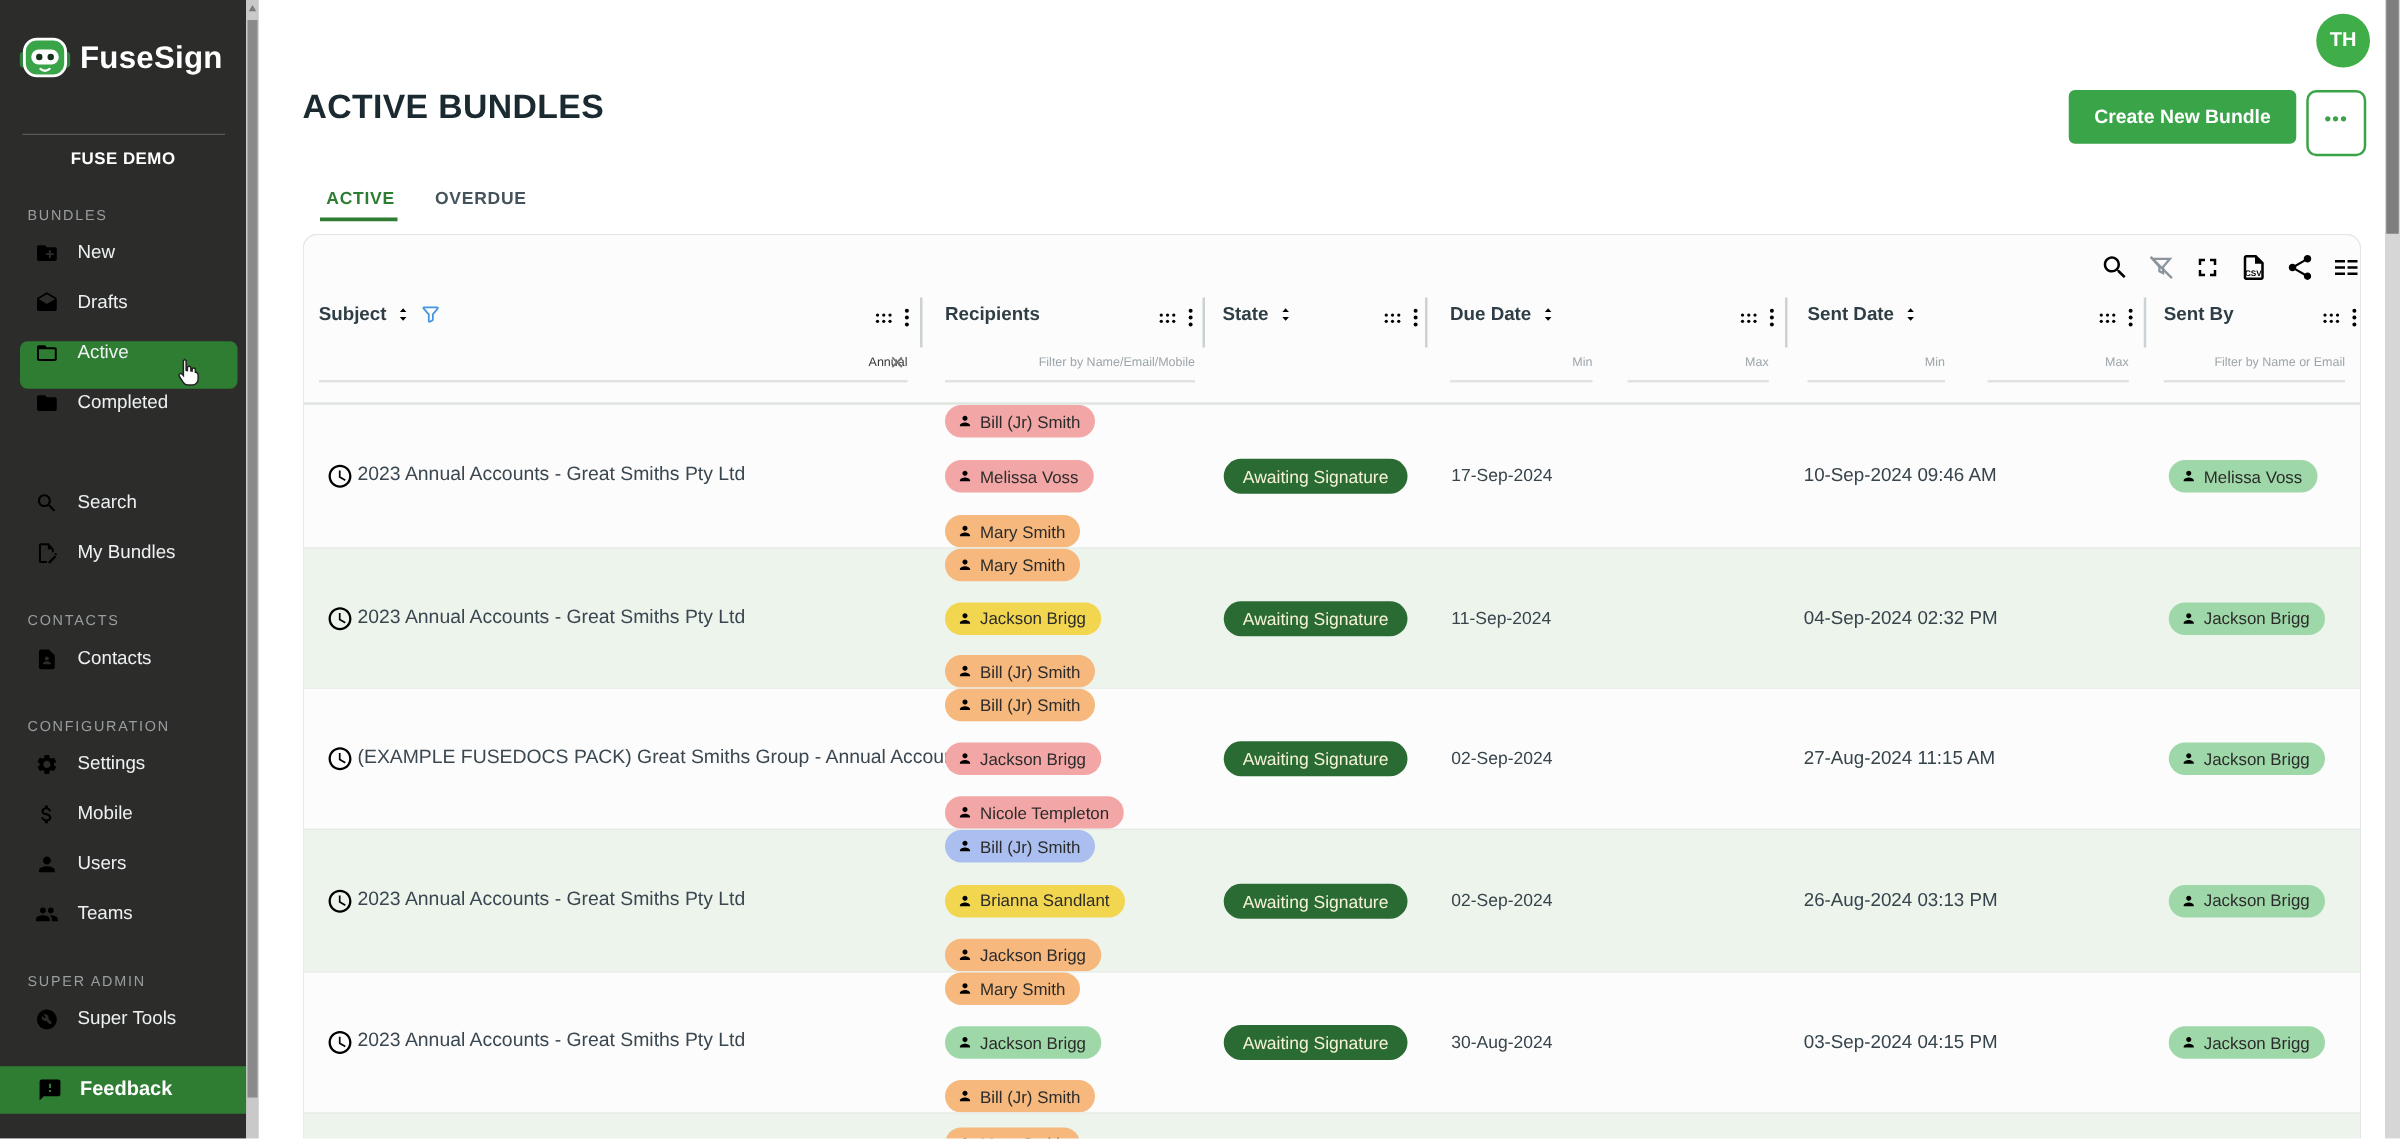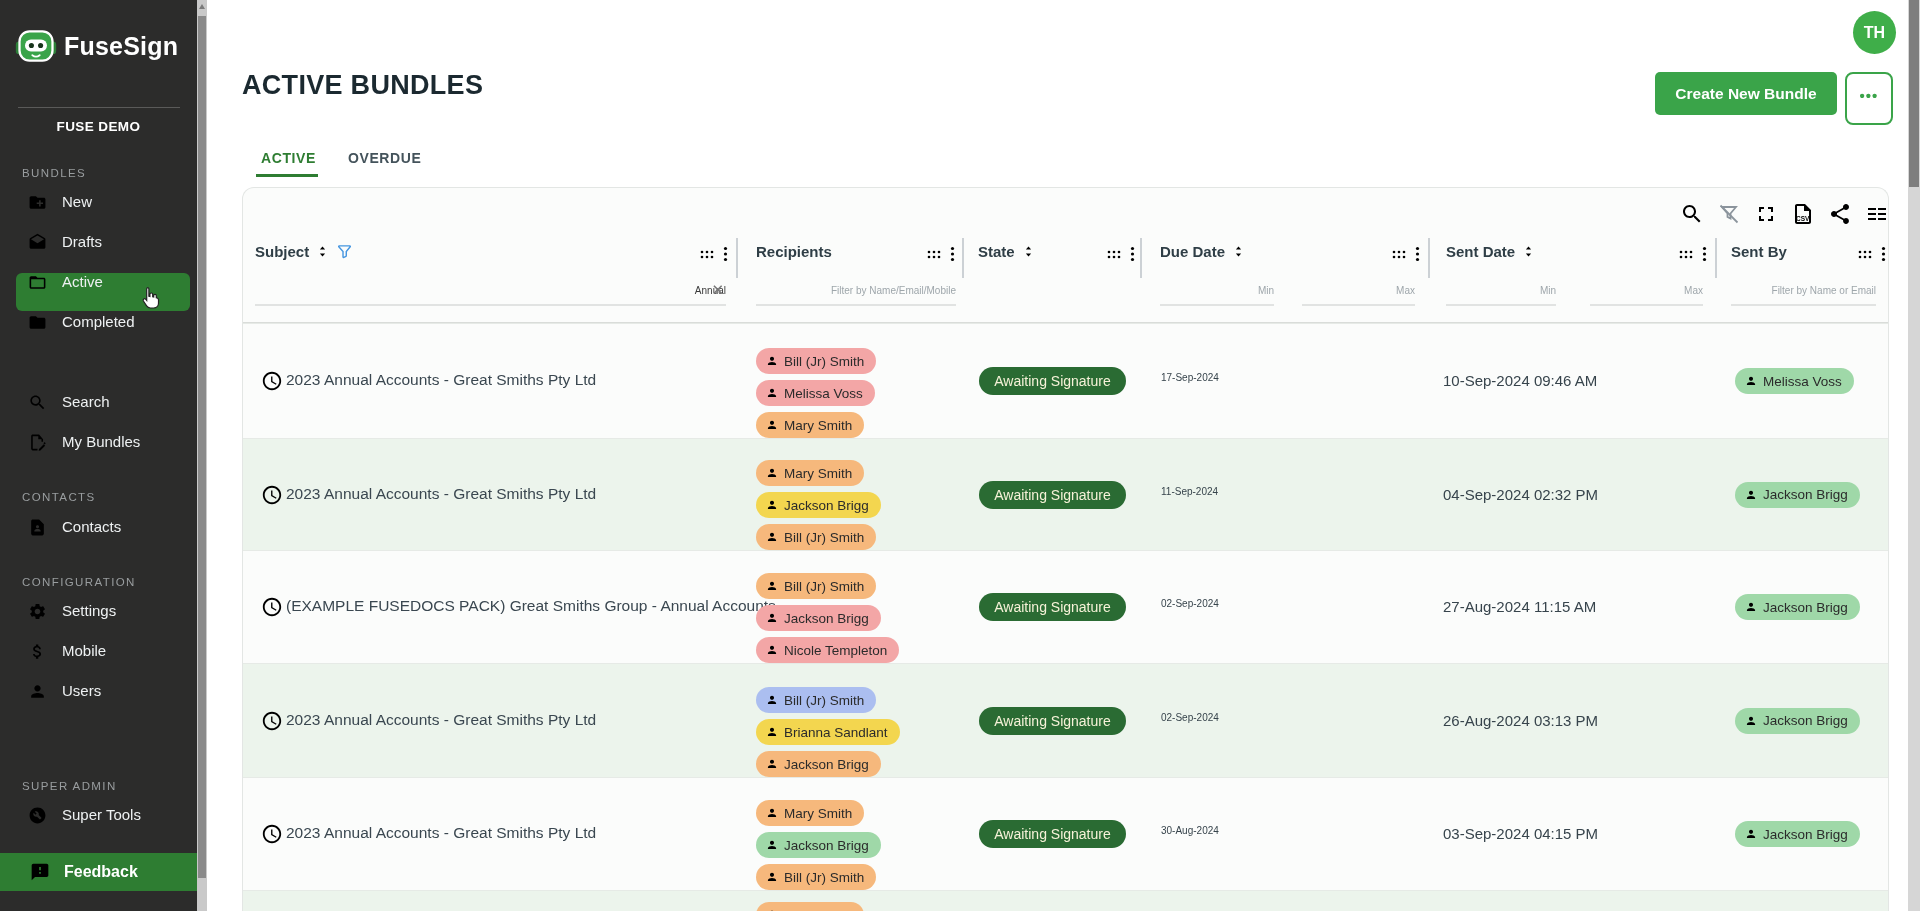--- a/index.html
+++ b/index.html
@@ -76,32 +76,32 @@
   .clear-x{position:absolute;right:2px;top:5px;color:#757575;font-size:15px;cursor:pointer;}
   #header-sep{position:absolute;left:0;top:134px;width:1647px;height:1px;background:#d9dcd9;}
 
   
   .trow{position:absolute;left:0;width:1647px;border-top:1px solid #e6eae6;box-sizing:border-box;cursor:pointer;}
   .trow[data-shade="green"]{background:#ecf4ec;}
   .trow[data-shade="white"]{background:transparent;}
   .clock{position:absolute;left:18px;top:calc(50% - 11px);width:22px;height:22px;color:#e8923a;}
   .subj{position:absolute;left:43px;top:calc(50% - 10px);font-size:15.5px;color:#3a4750;}
   .chips{position:absolute;left:513px;top:0;height:100%;display:flex;flex-direction:column;
-    justify-content:flex-end;align-items:flex-start;gap:6px;}
+    justify-content:space-between;align-items:flex-start;gap:6px;}
   .chip{height:26px;border-radius:13px;display:flex;align-items:center;gap:5px;
     padding:0 12px 0 9px;font-size:13.5px;color:#2b2b2b;white-space:nowrap;}
   .chip .pico{width:14px;height:14px;color:#1c1c1c;}
   .chip[data-color="pink"]{background:#f3a6a6;}
   .chip[data-color="orange"]{background:#f6b87c;}
   .chip[data-color="yellow"]{background:#f3d64f;}
   .chip[data-color="blue"]{background:#abbef0;}
   .chip[data-color="green"]{background:#9fd8a8;}
   .badge{position:absolute;left:736px;top:calc(50% - 14px);width:147px;height:28px;background:#2a6b33;
     border-radius:14px;color:#f6f2d8;font-size:14px;display:flex;align-items:center;justify-content:center;}
-  .due{position:absolute;left:918px;top:calc(50% - 9px);font-size:10px;color:#37444c;}
+  .due{position:absolute;left:918px;top:calc(50% - 9px);font-size:14px;color:#37444c;}
   .sent{position:absolute;left:1200px;top:calc(50% - 9px);font-size:15px;color:#37444c;}
   .sentby{position:absolute;left:1492px;top:calc(50% - 13px);}
 
   
   #url-tip{position:absolute;left:0;top:891px;height:20px;max-width:480px;background:rgba(241,241,241,.95);
     border-top:1px solid #cfcfcf;border-right:1px solid #cfcfcf;display:flex;align-items:center;
     padding:0 8px 0 6px;font-size:11.5px;color:#8f8f8f;z-index:20;white-space:nowrap;}
   #url-tip .hl{background:#f6dddd;color:#9a8f8f;}
 </style>
 </head>
@@ -281,20 +281,26 @@
           <use href="#i-dollar"></use>
         </svg>
       <span>Mobile</span>
     </div>
     <div class="nav-item" style="top:682px">
       <svg class="nico">
           <use href="#i-person"></use>
         </svg>
       <span>Users</span>
     </div>
+    <div class="nav-item" style="top:722px">
+      <svg class="nico">
+          <use href="#i-group"></use>
+        </svg>
+      <span>Teams</span>
+    </div>
 
     <div class="sec-label" style="top:780px">SUPER ADMIN</div>
     <div class="nav-item" style="top:806px">
       <svg class="nico">
           <use href="#i-build"></use>
         </svg>
       <span>Super Tools</span>
     </div>
 
     <div id="feedback-bar">

